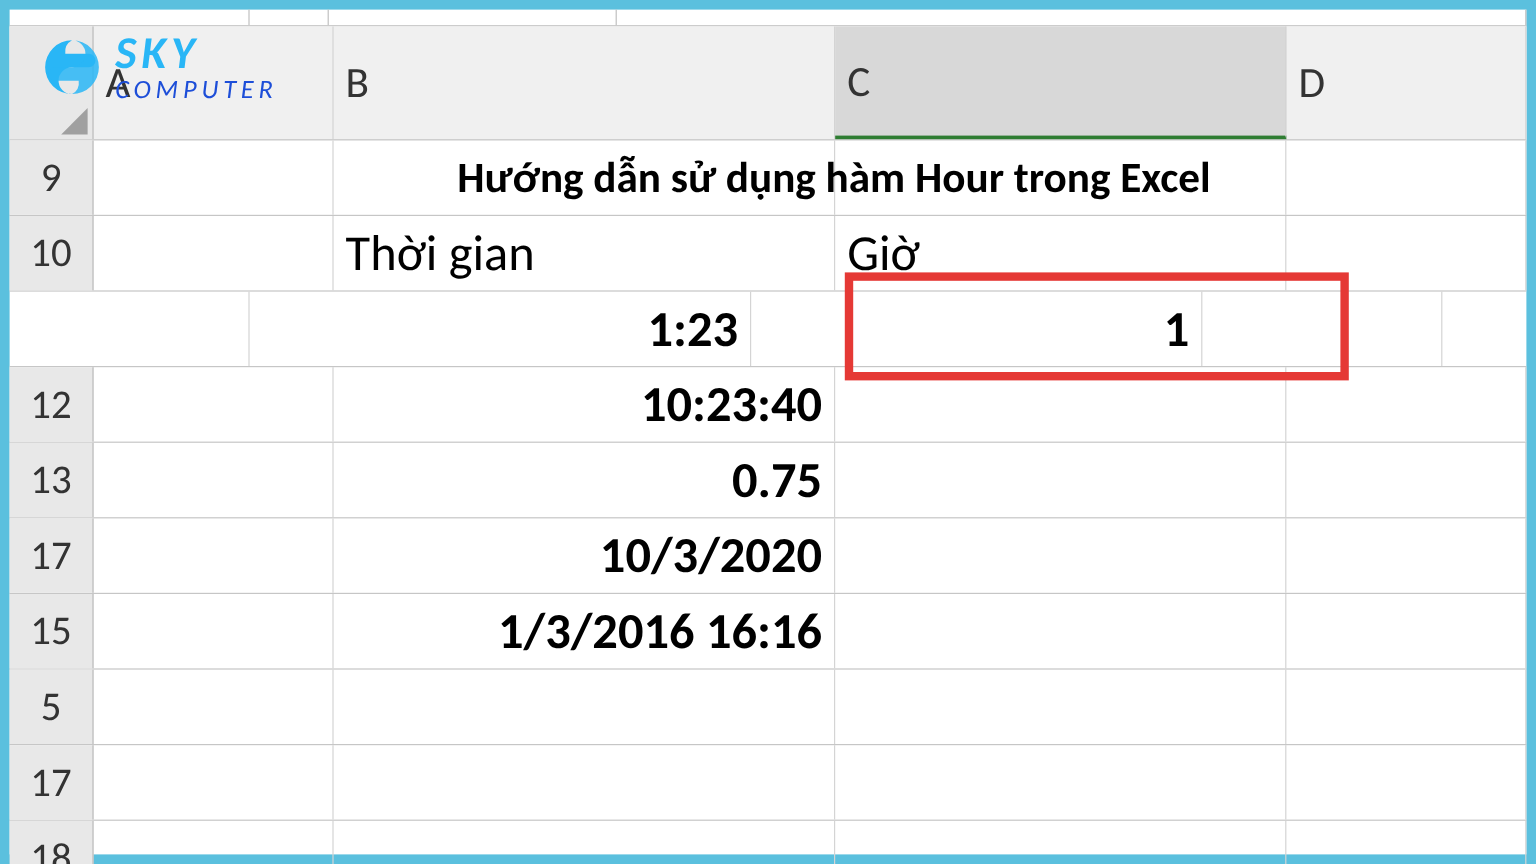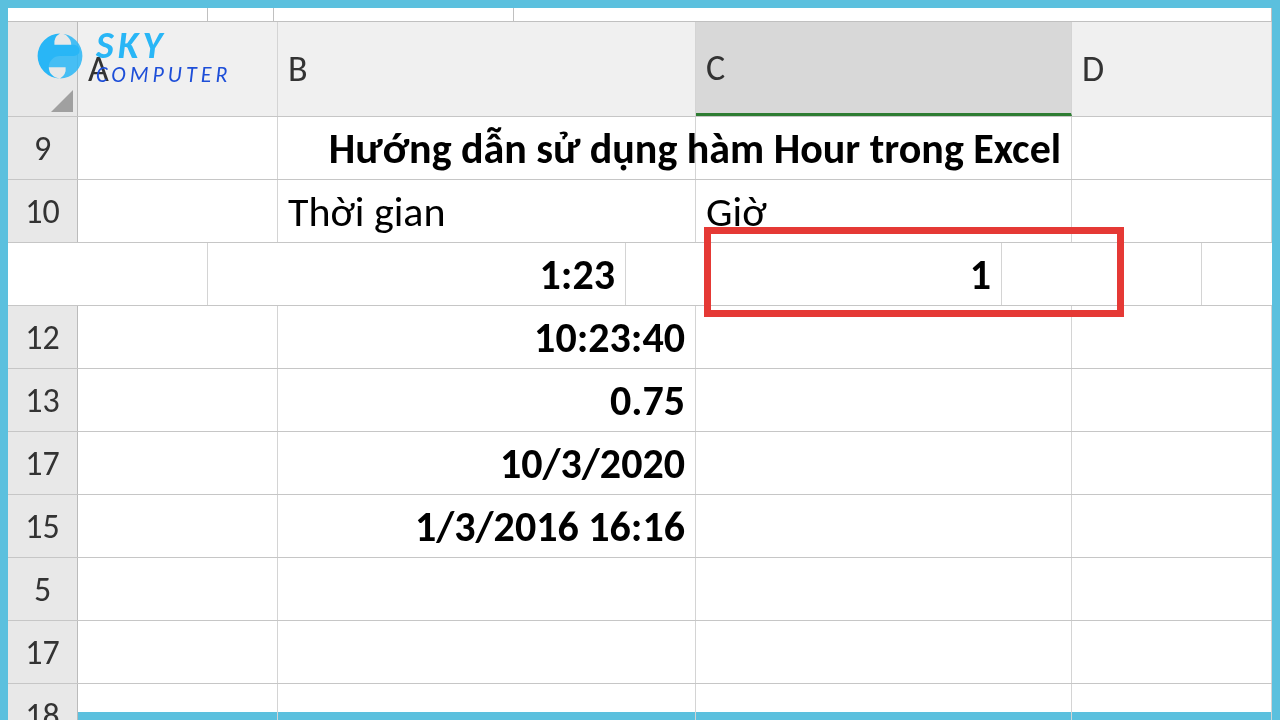--- a/index.html
+++ b/index.html
@@ -135,21 +135,21 @@
     .title-overlay {
       position: absolute;
       left: 70px;
       right: 0;
       top: 0;
       bottom: 0;
       display: flex;
       align-items: center;
       justify-content: center;
       font-weight: 700;
-      font-size: 42px;
+      font-size: 36px;
       pointer-events: none;
       margin-left: 40px;
     }
     .right-align {
       justify-content: flex-end;
       font-weight: bold;
     }
     .highlight-box {
       position: absolute;
       border: 7px solid #e53935;

